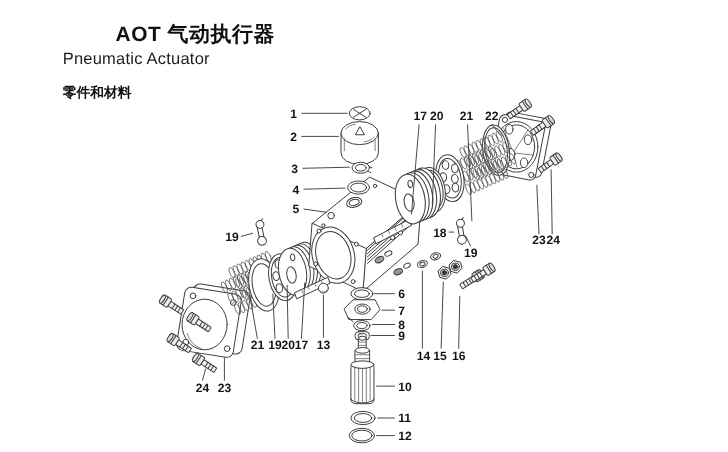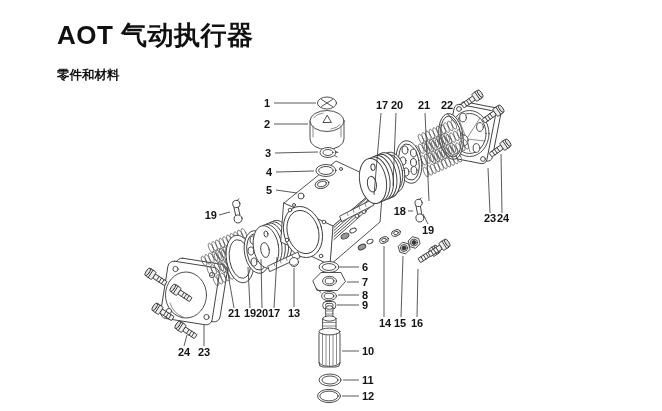--- a/index.html
+++ b/index.html
@@ -1,34 +1,35 @@
 <!DOCTYPE html>
 <html style="--line: #3c3c3c; --ink: #141414;"><head>
 <meta charset="utf-8">
 <style>
   :root{ --line:#3f3f3f; --ink:#141414; }
   html,body{margin:0;padding:0;}
   body{width:662px;height:411px;background:#ffffff;overflow:hidden;position:relative;
        font-family:"Liberation Sans",sans-serif;}
   .hdr{position:absolute;left:57px;top:18px;z-index:2;}
-  .title{font-weight:700;font-size:26px;letter-spacing:0.5px;color:#101010;}
+  .title{font-weight:700;font-size:19px;letter-spacing:0.5px;color:#101010;margin-left:48px;}
   .subtitle{font-weight:400;font-size:15px;letter-spacing:0.2px;color:#1c1c1c;margin-top:1px;}
   .section{font-weight:700;font-size:12.5px;color:#101010;margin-top:14px;}
   #diagram-svg{position:absolute;left:0;top:0;width:662px;height:411px;z-index:1;}
   .art{stroke:var(--line);stroke-width:0.9;fill:none;stroke-linecap:round;stroke-linejoin:round;}
   .thin{stroke-width:0.7;stroke:#5c5c5c;}
   #callouts-layer line{stroke:var(--line);stroke-width:0.85;}
   #callouts-layer text{font-family:"Liberation Sans",sans-serif;font-weight:700;font-size:11px;
                        fill:var(--ink);stroke:none;}
 </style>
 </head>
 <body>
 
 <div class="hdr">
   <div class="title">AOT 气动执行器</div>
+  <div class="subtitle">Pneumatic Actuator</div>
   <div class="section">零件和材料</div>
 </div>
 
 <svg id="diagram-svg" viewBox="0 0 662 411" xmlns="http://www.w3.org/2000/svg">
   <defs>
     <g id="coil">
       <ellipse cx="0" cy="0" rx="2" ry="5.2"></ellipse>
         <ellipse cx="4" cy="0" rx="2" ry="5.2"></ellipse>
       <ellipse cx="8" cy="0" rx="2" ry="5.2"></ellipse>
         <ellipse cx="12" cy="0" rx="2" ry="5.2"></ellipse>

